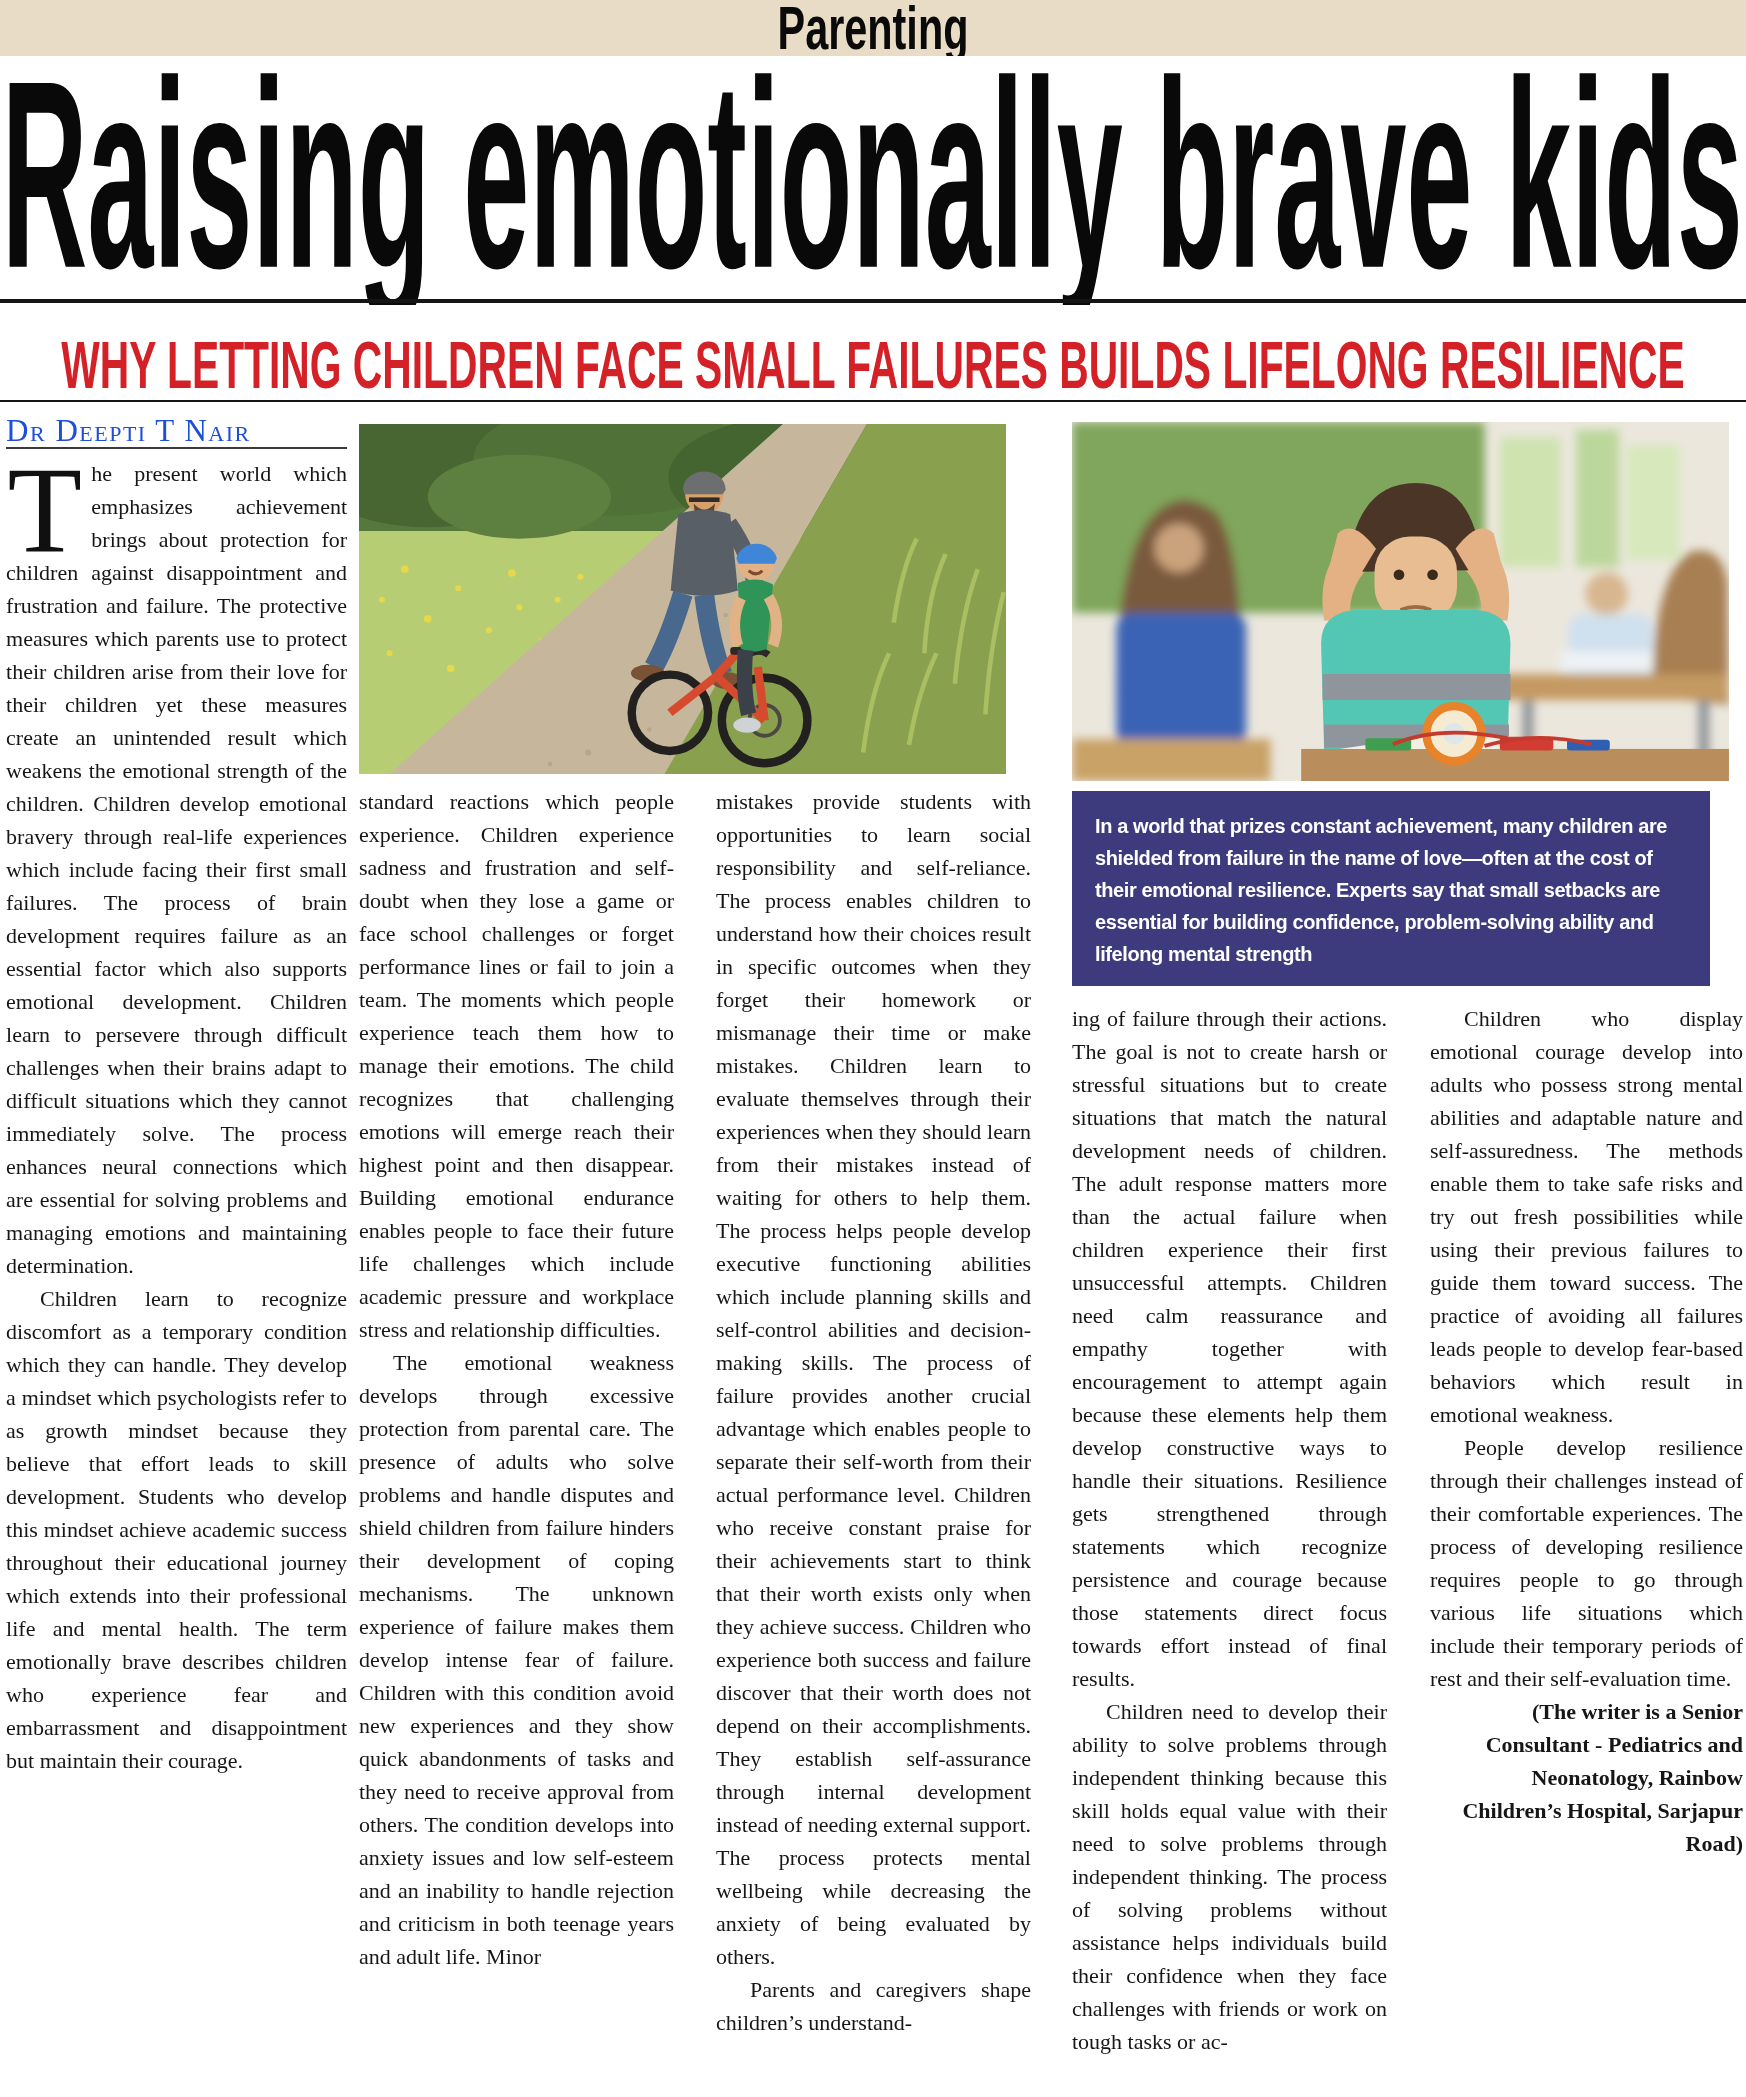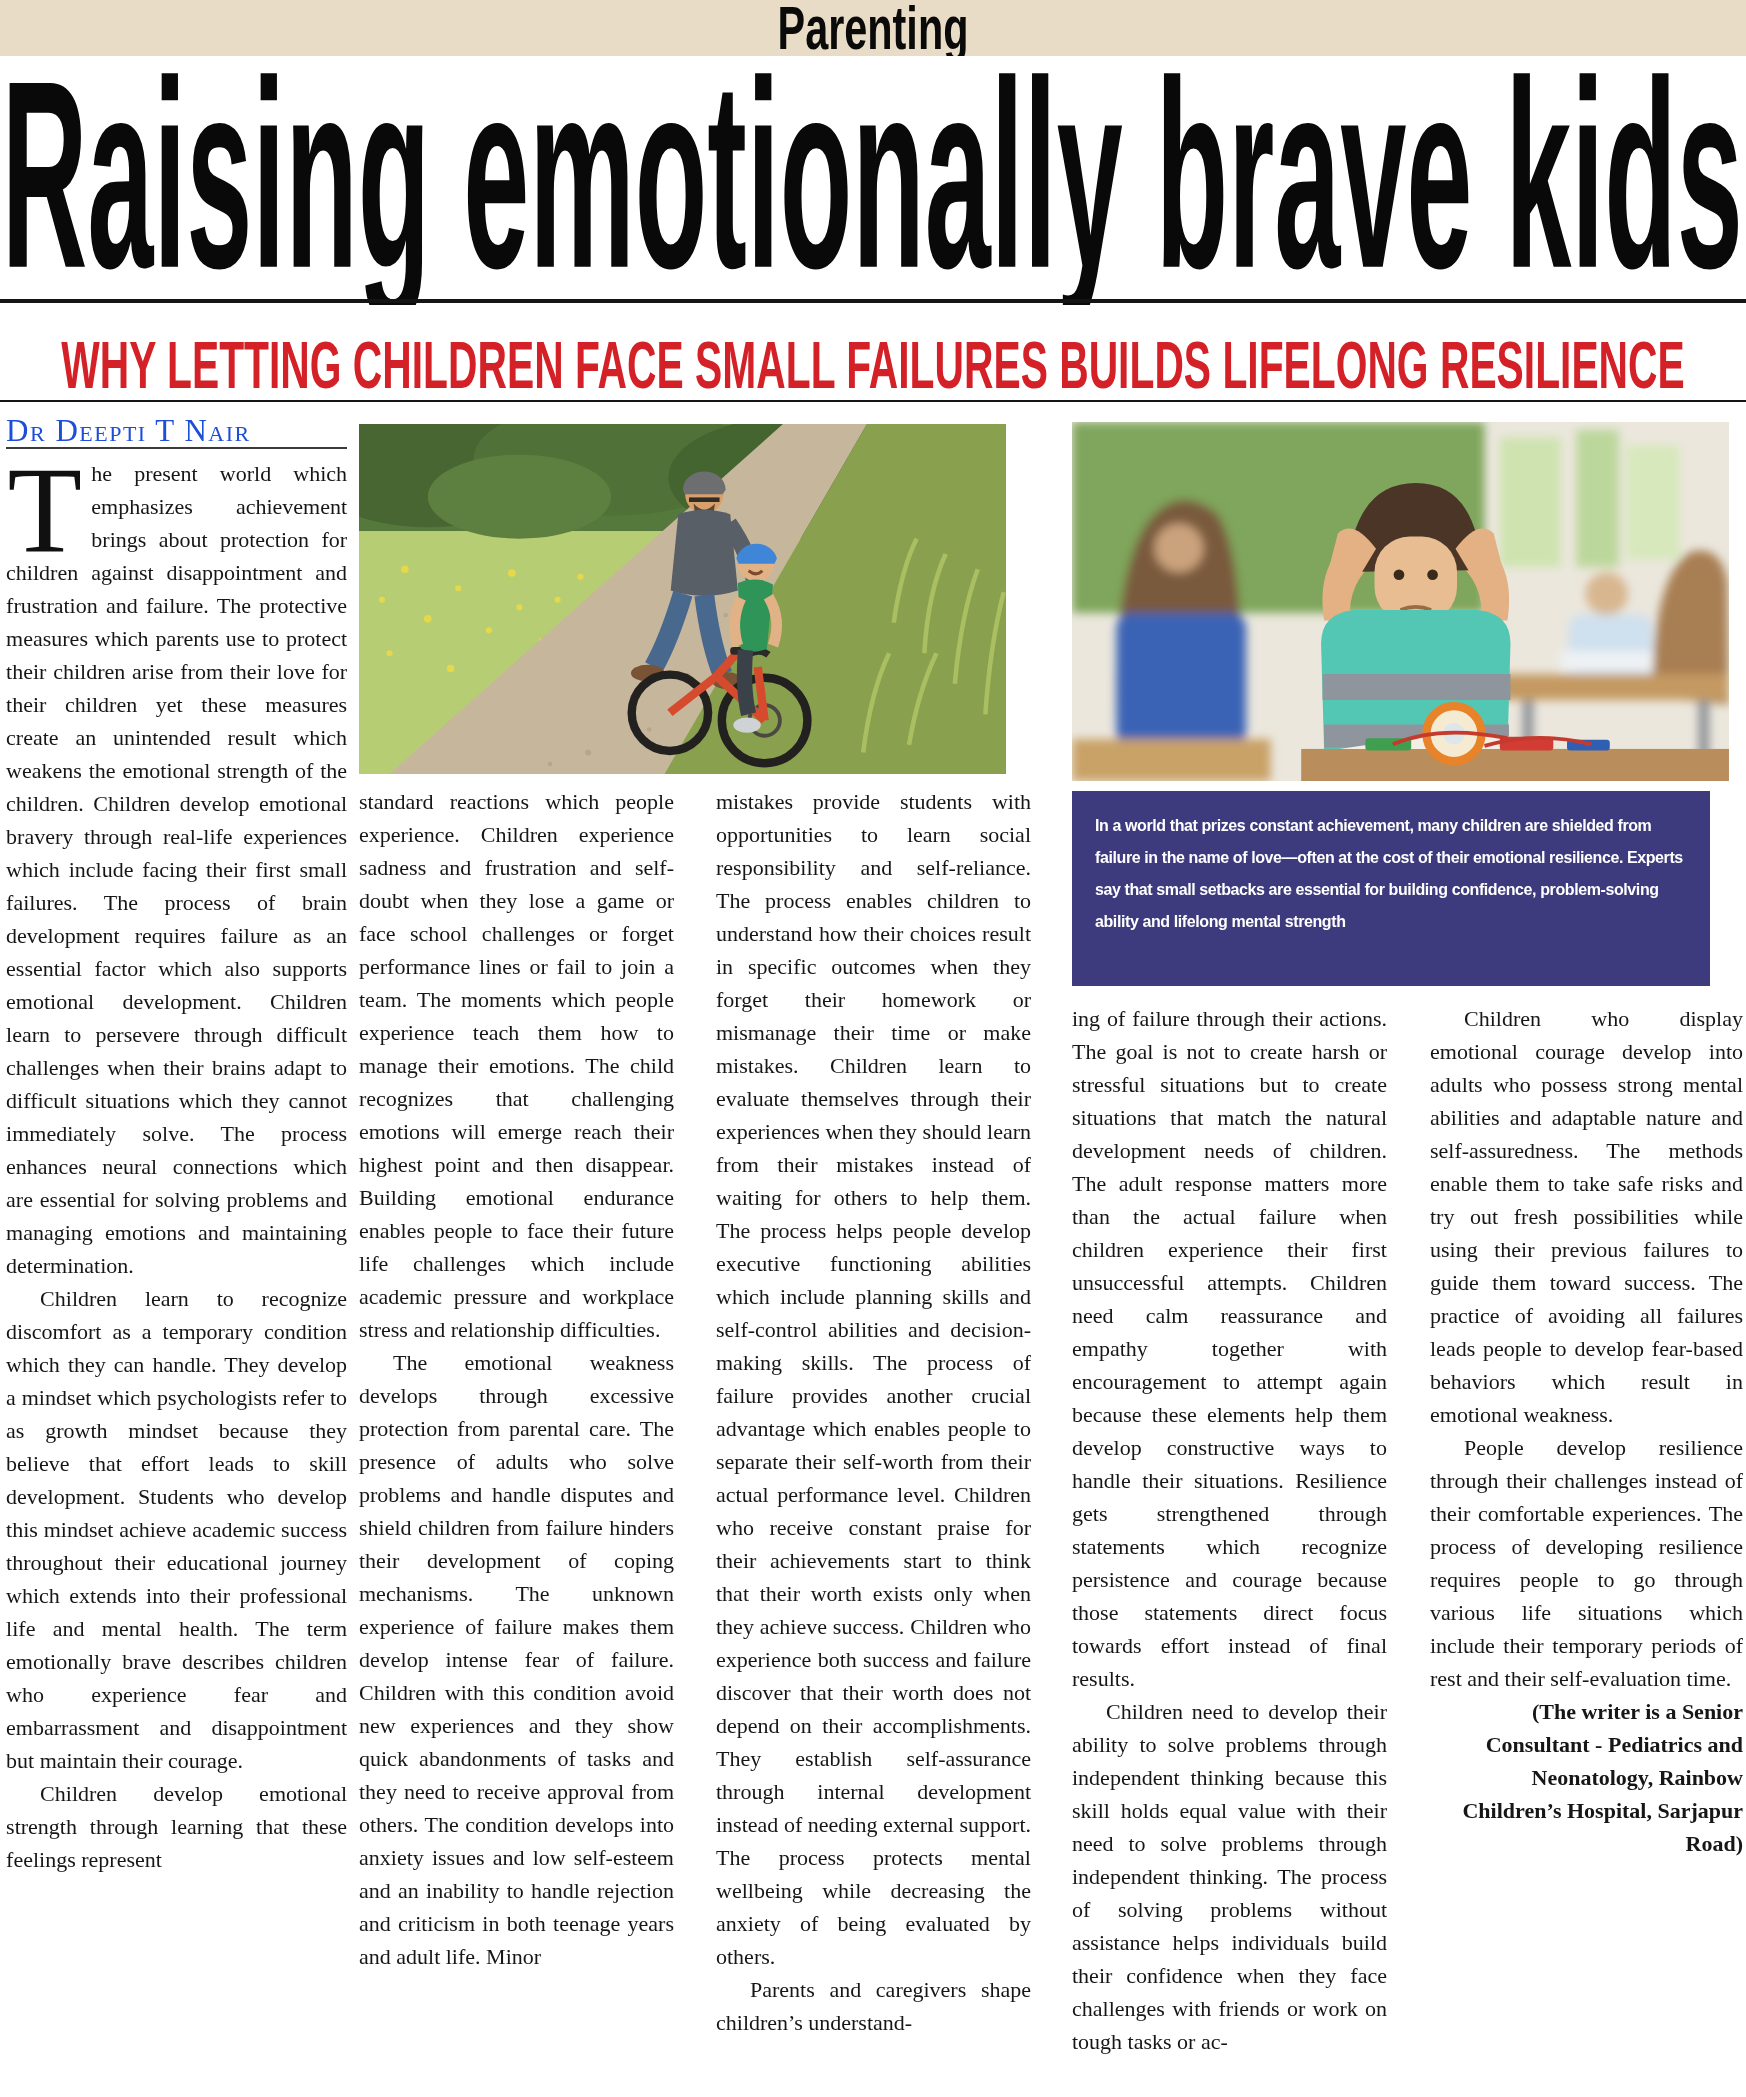--- a/index.html
+++ b/index.html
@@ -35,21 +35,21 @@
   .dropcap{float:left;font-size:122px;line-height:90px;padding:7.6px 9.2px 0 1.5px;
            font-weight:500;color:#101010}
 
   .figure{position:absolute;overflow:hidden;background:#dde3d2}
   .fig-bike{left:359px;top:424px;width:647px;height:350px}
   .fig-class{left:1072px;top:422px;width:657px;height:359px}
   .figure svg{display:block}
 
   .callout{left:1072px;top:791px;width:638px;height:195px;background:#3d3b7e;
            color:#ffffff;font-family:"Liberation Sans",sans-serif;font-weight:bold;
-           font-size:16px;line-height:32px;letter-spacing:-0.4px;padding:19px 23px 15.3px 23px;
+           font-size:20px;line-height:32px;letter-spacing:-0.4px;padding:19px 23px 15.3px 23px;
            text-align:left;overflow:hidden}
 
   .note{text-align:right;font-weight:bold;text-indent:0 !important}
 </style>
 </head>
 <body>
 
 <div class="page">
 
   <div class="abs headline-wrap">
@@ -223,21 +223,20 @@
     </svg>
   </div>
 
   <div class="abs callout">
     <span>In a world that prizes constant achievement, many children are shielded from failure in the name of love—often at the cost of their emotional resilience. Experts say that small setbacks are essential for building confidence, problem-solving ability and lifelong mental strength</span>
   </div>
 
   <div class="col col-1">
     <p><span class="dropcap">T</span><span>he present world which emphasizes achievement brings about protection for children against disappointment and frustration and failure. The protective measures which parents use to protect their children arise from their love for their children yet these measures create an unintended result which weakens the emotional strength of the children. Children develop emotional bravery through real-life experiences which include facing their first small failures. The process of brain development requires failure as an essential factor which also supports emotional development. Children learn to persevere through difficult challenges when their brains adapt to difficult situations which they cannot immediately solve. The process enhances neural connections which are essential for solving problems and managing emotions and maintaining determination.</span></p>
     <p class="ind">Children learn to recognize discomfort as a temporary condition which they can handle. They develop a mindset which psychologists refer to as growth mindset because they believe that effort leads to skill development. Students who develop this mindset achieve academic success throughout their educational journey which extends into their professional life and mental health. The term emotionally brave describes children who experience fear and embarrassment and disappointment but maintain their courage.</p>
-    <p class="ind">Children develop emotional strength through learning that these feelings represent</p>
   </div>
 
   <div class="col col-2">
     <p>standard reactions which people experience. Children experience sadness and frustration and self-doubt when they lose a game or face school challenges or forget performance lines or fail to join a team. The moments which people experience teach them how to manage their emotions. The child recognizes that challenging emotions will emerge reach their highest point and then disappear. Building emotional endurance enables people to face their future life challenges which include academic pressure and workplace stress and relationship difficulties.</p>
     <p class="ind">The emotional weakness develops through excessive protection from parental care. The presence of adults who solve problems and handle disputes and shield children from failure hinders their development of coping mechanisms. The unknown experience of failure makes them develop intense fear of failure. Children with this condition avoid new experiences and they show quick abandonments of tasks and they need to receive approval from others. The condition develops into anxiety issues and low self-esteem and an inability to handle rejection and criticism in both teenage years and adult life. Minor</p>
   </div>
 
   <div class="col col-3">
     <p>mistakes provide students with opportunities to learn social responsibility and self-reliance. The process enables children to understand how their choices result in specific outcomes when they forget their homework or mismanage their time or make mistakes. Children learn to evaluate themselves through their experiences when they should learn from their mistakes instead of waiting for others to help them. The process helps people develop executive functioning abilities which include planning skills and self-control abilities and decision-making skills. The process of failure provides another crucial advantage which enables people to separate their self-worth from their actual performance level. Children who receive constant praise for their achievements start to think that their worth exists only when they achieve success. Children who experience both success and failure discover that their worth does not depend on their accomplishments. They establish self-assurance through internal development instead of needing external support. The process protects mental wellbeing while decreasing the anxiety of being evaluated by others.</p>
     <p class="ind">Parents and caregivers shape children’s understand-</p>

